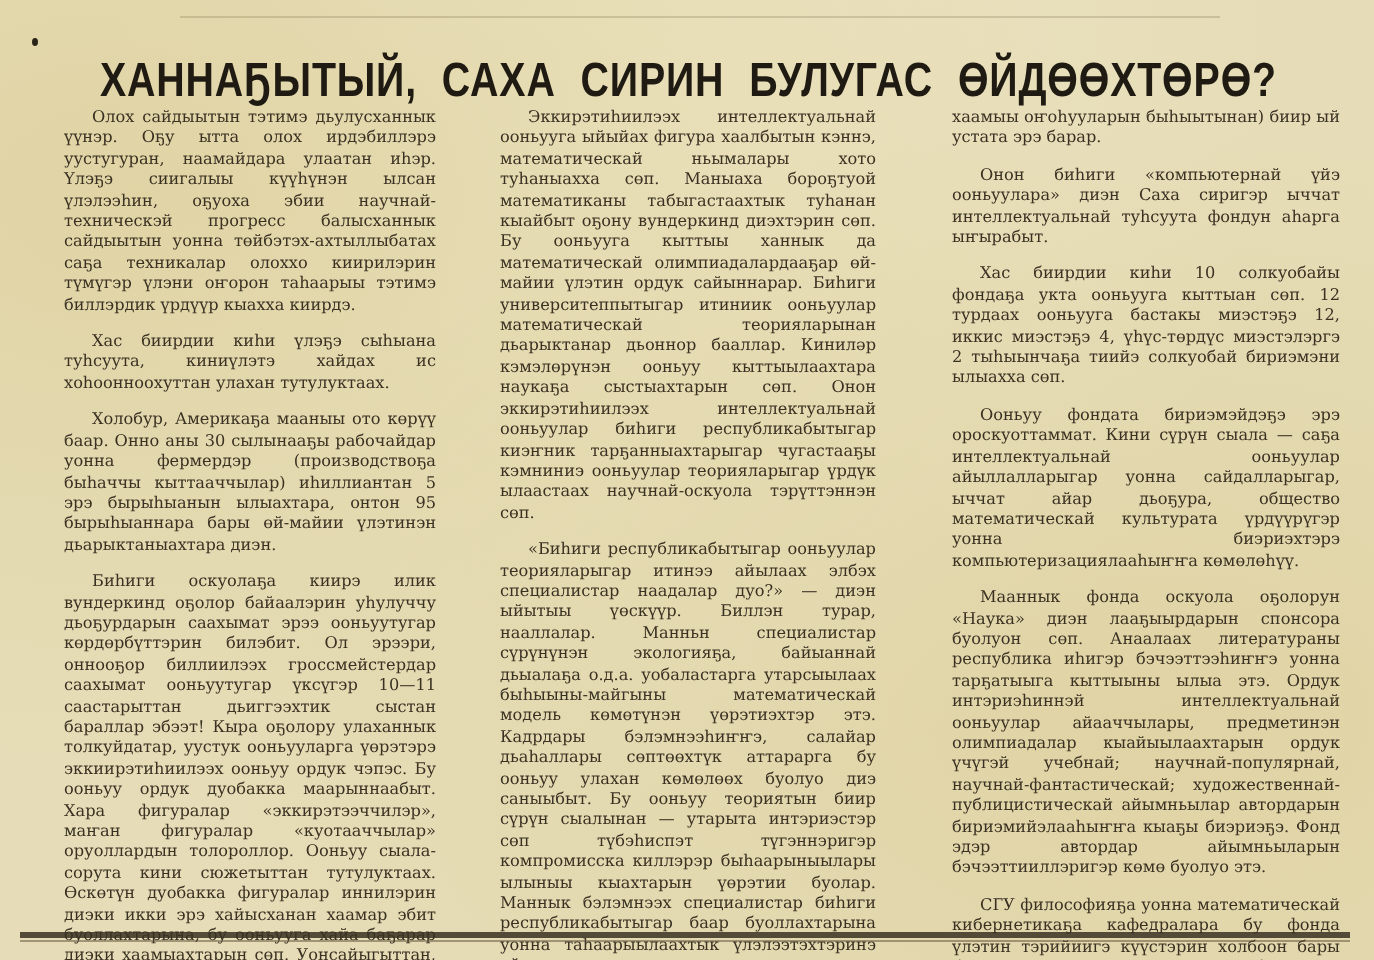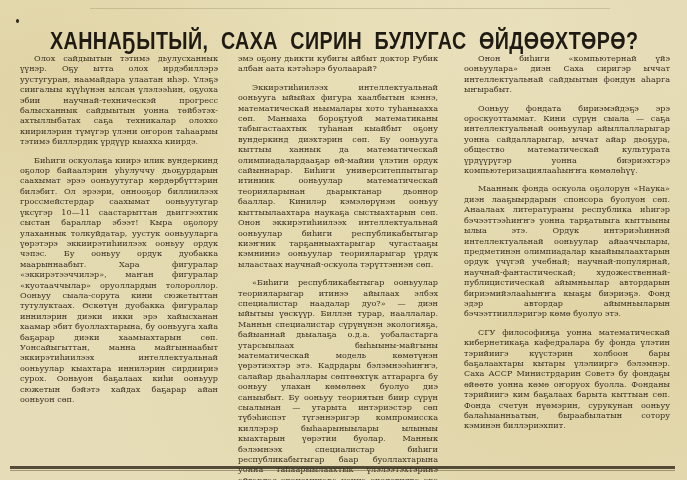--- a/index.html
+++ b/index.html
@@ -27,21 +27,21 @@
       transform: scaleX(0.82); transform-origin: left center;
       white-space: nowrap; line-height: 34px;
       word-spacing: 8px;
     }
     .col {
       position: absolute; top: 53px;
       font-family: "DejaVu Serif", serif;
       font-size: 8.1px; line-height: 10.4px;
       color: #3a3122; text-align: justify;
     }
-    .col p { margin: 0 0 8px 0; text-indent: 14px; }
+    .col p { margin: 0 0 8px 12px; text-indent: 14px; }
     .col p.noindent { text-indent: 0; }
     .c1 { left: 20px; width: 198px; }
     .c2 { left: 238px; width: 200px; }
     .c3 { left: 464px; width: 206px; }
     .rule {
       position: absolute; left: 10px; right: 12px; top: 466px; height: 3px;
       background: #3a3122; opacity: 0.85;
     }
     .rule2 {
       position: absolute; left: 10px; right: 12px; top: 470px; height: 1px;
@@ -52,33 +52,36 @@
 <body>
 
 <div class="page">
   <div class="ghost"></div>
   <div class="dot"></div>
 
   <h1 class="headline">ХАННАҔЫТЫЙ, САХА СИРИН БУЛУГАС ӨЙДӨӨХТӨРӨ?</h1>
 
   <div class="col c1">
     <p>Олох сайдыытын тэтимэ дьулусханнык үүнэр. Оҕу ытта олох ирдэбиллэрэ уустугуран, наамайдара улаатан иһэр. Үлэҕэ сиигалыы күүһүнэн ылсан үлэлээһин, оҕуоха эбии научнай-техническэй прогресс балысханнык сайдыытын уонна төйбэтэх-ахтыллыбатах саҕа техникалар олоххо киирилэрин түмүгэр үлэни оҥорон таһаарыы тэтимэ биллэрдик үрдүүр кыахха киирдэ.</p>
+    <p>Хас биирдии киһи үлэҕэ сыһыана туһсуута, киниүлэтэ хайдах ис хоһоонноохуттан улахан тутулуктаах.</p>
+    <p>Холобур, Америкаҕа мааныы ото көрүү баар. Онно аны 30 сылынааҕы рабочайдар уонна фермердэр (производствоҕа быһаччы кыттааччылар) иһиллиантан 5 эрэ бырыһыанын ылыахтара, онтон 95 бырыһыаннара бары өй-майии үлэтинэн дьарыктаныахтара диэн.</p>
     <p>Биһиги оскуолаҕа киирэ илик вундеркинд оҕолор байаалэрин уһулуччу дьоҕурдарын саахымат эрээ ооньуутугар көрдөрбүттэрин билэбит. Ол эрээри, оннооҕор биллиилээх гроссмейстердар саахымат ооньуутугар үксүгэр 10—11 саастарыттан дьиггээхтик сыстан бараллар эбээт! Кыра оҕолору улаханнык толкуйдатар, уустук ооньууларга үөрэтэрэ эккиирэтиһиилээх ооньуу ордук чэпэс. Бу ооньуу ордук дуобакка маарыннаабыт. Хара фигуралар «эккирэтээччилэр», маҥан фигуралар «куотааччылар» оруоллардын толороллор. Ооньуу сыала-сорута кини сюжетыттан тутулуктаах. Өскөтүн дуобакка фигуралар иннилэрин диэки икки эрэ хайысханан хаамар эбит буоллахтарына, бу ооньууга хайа баҕарар диэки хаамыахтарын сөп. Уонсайыгыттан, манна майгыннаабыт эккирэтиһиилээх интеллектуальнай ооньуулар кыахтара иннилэрин сирдиириэ сурох. Ооньуон баҕалаах киһи ооньуур сюжетын бэйэтэ хайдах баҕарар айан ооньуон сөп.</p>
 
   </div>
 
   <div class="col c2">
-    <p class="noindent">эмэ оҕону дьикти кубигы айбыт доктор Рубик албан аата кэтэһэрэ буолаарай?</p>
     <p>Эккирэтиһиилээх интеллектуальнай ооньууга ыйыйах фигура хаалбытын кэннэ, математическай ньымалары хото туһаныахха сөп. Маныаха бороҕ­туой математиканы табыгастаахтык туһанан кыайбыт оҕону вундеркинд диэхтэрин сөп. Бу ооньууга кыттыы ханнык да математическай олимпиадалардааҕар өй-майии үлэтин ордук сайыннарар. Биһиги университеппытыгар итиниик ооньуулар математическай теорияларынан дьарыктанар дьоннор бааллар. Киниләр кэмэлөрүнэн ооньуу кыттыылаахтара наукаҕа сыстыахтарын сөп. Онон эккирэтиһиилээх интеллектуальнай ооньуулар биһиги республикабытыгар киэҥник тарҕанныахтарыгар чугастааҕы кэмниниэ ооньуулар теорияларыгар үрдүк ылаастаах научнай-оскуола тэрүттэннэн сөп.</p>
     <p>«Биһиги республикабытыгар ооньуулар теорияларыгар итинээ айылаах элбэх специалистар наадалар дуо?» — диэн ыйытыы үөскүүр. Биллэн турар, нааллалар. Манньн специалистар сүрүнүнэн экологияҕа, байыаннай дьыалаҕа о.д.а. уобаластарга утарсыылаах быһыыны-майгыны математическай модель көмөтүнэн үөрэтиэхтэр этэ. Кадрдары бэлэмнээһиҥҥэ, салайар дьаһаллары сөптөөхтүк аттарарга бу ооньуу улахан көмөлөөх буолуо диэ саныыбыт. Бу ооньуу теориятын биир сүрүн сыалынан — утарыта интэриэстэр сөп түбэһиспэт түгэннэригэр компромисска киллэрэр быһаарыныылары ылыныы кыахтарын үөрэтии буолар. Маннык бэлэмнээх специалистар биһиги республикабытыгар баар буоллахтарына уонна таһаарыылаахтык үлэлээтэхтэринэ айгардас экономикаҕа уонна экологияҕа эрэ да өҥөлөрө баһаам буолуо этэ. Үчүгэйдик таҥыллан оҥоһуллубут математическай моделлар ханнык да кураанах кэпсээҥнэрдээҕэр таһаччы үчүгэй түмүктэри биэриэхтэрэ.</p>
 
   </div>
 
   <div class="col c3">
-    <p>Онон биһиги «компьютернай үйэ ооньуулара» диэн Саха сиригэр ычча­т интеллектуальнай сайдыытын фондун аһарга ыҥырабыт.</p>
+    <p class="noindent">хаамыы оҥоһууларын быһыытынан) биир ый устата эрэ барар.</p>
+    <p>Онон биһиги «компьютернай үйэ ооньуулара» диэн Саха сиригэр ычча­т интеллектуальнай туһсуута фондун аһарга ыҥырабыт.</p>
+    <p>Хас биирдии киһи 10 солкуобайы фондаҕа укта ооньууга кыттыан сөп. 12 турдаах ооньууга бастакы миэстэҕэ 12, иккис миэстэҕэ 4, үһүс-төрдүс миэстэлэргэ 2 тыһыынчаҕа тиийэ солкуобай бириэмэни ылыахха сөп.</p>
     <p>Ооньуу фондата бириэмэйдэҕэ эрэ ороскуоттаммат. Кини сүрүн сыала — саҕа интеллектуальнай ооньуулар айыллалларыгар уонна сайдалларыгар, ычча­т айар дьоҕура, общество математическай культурата үрдүүрүгэр уонна биэриэхтэрэ компьютеризациялааһыҥҥа көмөлөһүү.</p>
     <p>Мааннык фонда оскуола оҕолорун «Наука» диэн лааҕыырдарын спонсора буолуон сөп. Анаалаах литератураны республика иһигэр бэчээттээһиҥҥэ уонна тарҕатыыга кыттыыны ылыа этэ. Ордук интэриэһиннэй интеллектуальнай ооньуулар айааччылары, предметинэн олимпиадалар кыайыылаахтарын ордук үчүгэй учебнай; научнай-популярнай, научнай-фантастическай; художественнай-публицистическай айымньылар автордарын бириэмийэлааһыҥҥа кыаҕы биэриэҕэ. Фонд эдэр автордар айымньыларын бэчээттииллэригэр көмө буолуо этэ.</p>
     <p>СГУ философияҕа уонна математическай кибернетикаҕа кафедралара бу фонда үлэтин тэрийиигэ күүстэрин холбоон бары баҕалаахтары кытары үлэлииргэ бэлэмнэр. Саха АССР Министрдарин Советэ бу фондаҕы өйөөтө уонна көмө оҥоруох буолла. Фонданы тэрийиигэ ким баҕалаах барыта кыттыан сөп. Фонда счетун нүөмэрин, сурукунан ооньуу балаһыанньатын, быраабылатын сотору кэминэн биллэриэхпит.</p>
 
   </div>
 
   <div class="rule"></div>
   <div class="rule2"></div>
 </div>
 

